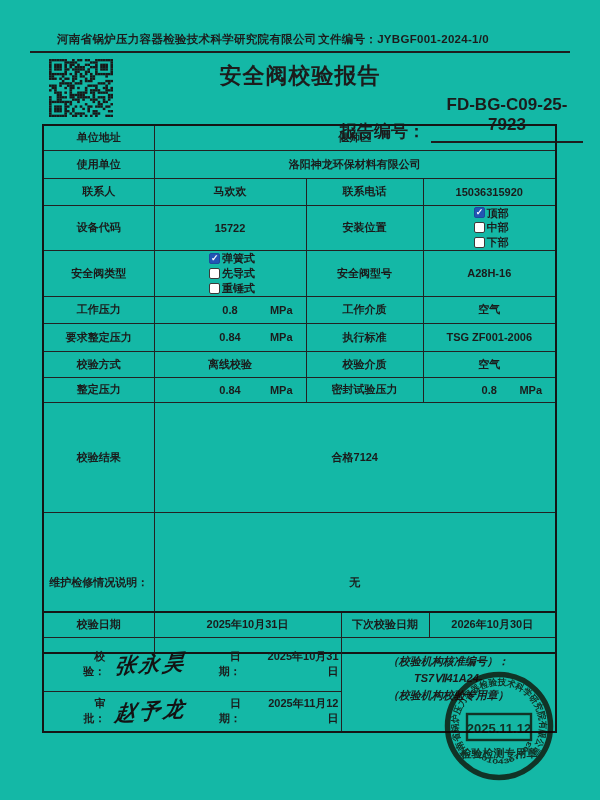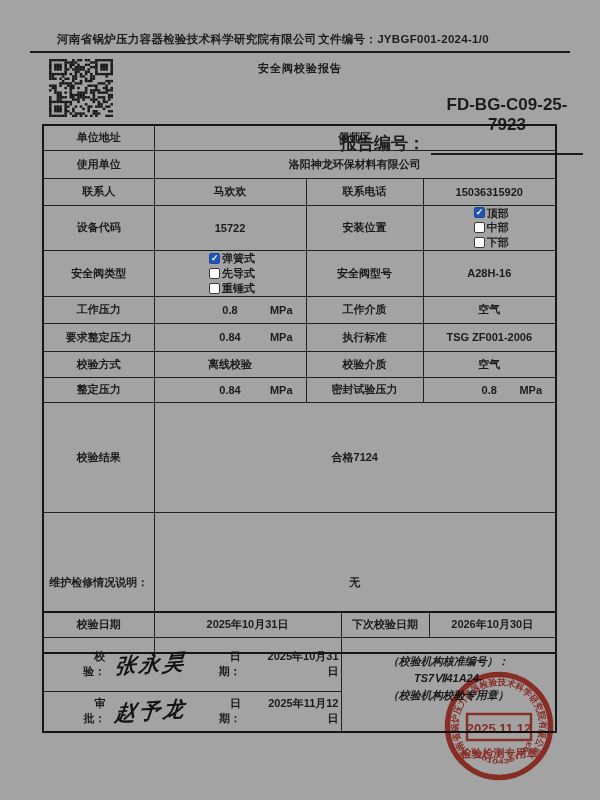--- a/index.html
+++ b/index.html
@@ -1,29 +1,29 @@
 <!DOCTYPE html>
 <html><head>
 <meta charset="utf-8">
 <style>
   * { margin:0; padding:0; box-sizing:border-box; }
   body { background:#e8e8e6; font-family:"Liberation Sans", sans-serif; }
-  .page { position:relative; width:600px; height:800px; background:#a3a3a3; overflow:hidden;
+  .page { position:relative; width:600px; height:800px; background:#14b8a6; overflow:hidden;
           color:#1c1c1c; font-weight:bold; }
   
   .tophead { position:absolute; top:32px; left:57px; width:432px; display:flex;
              justify-content:space-between; font-size:11.5px; letter-spacing:.3px; }
   .headrule { position:absolute; top:51px; left:30px; right:30px; height:2px; background:#1d1d1d; }
   .qr { position:absolute; left:49px; top:59px; }
   .title { position:absolute; top:61px; left:0; width:600px; text-align:center;
-           font-size:11px; letter-spacing:1px; }
+           font-size:22px; letter-spacing:1px; }
   .reportline { position:absolute; top:95px; left:340px; font-size:17px; display:flex; align-items:flex-end; }
   .reportline .lbl { margin-right:6px; }
   .reportline .val { display:inline-block; width:152px; text-align:center;
-                     border-bottom:2px solid #1d1d1d; padding-bottom:18px; }
+                     border-bottom:2px solid #1d1d1d; padding-bottom:6px; }
   
   table.t { position:absolute; left:42px; border-collapse:collapse; table-layout:fixed;
             width:513px; font-size:11px; font-weight:bold; color:#1b1b1b; }
   table.t td { border:1.4px solid #222; text-align:center; vertical-align:middle;
                padding:0 2px; overflow:hidden; }
   table.main { top:124px; border:2px solid #151515; }
   table.foot { top:611px; border:2px solid #151515; }
   td.big-val { text-align:left; vertical-align:top; padding:7px 9px; }
   .pcell { position:relative; }
   .pcell .unit { position:absolute; right:13px; top:50%; transform:translateY(-50%); }

